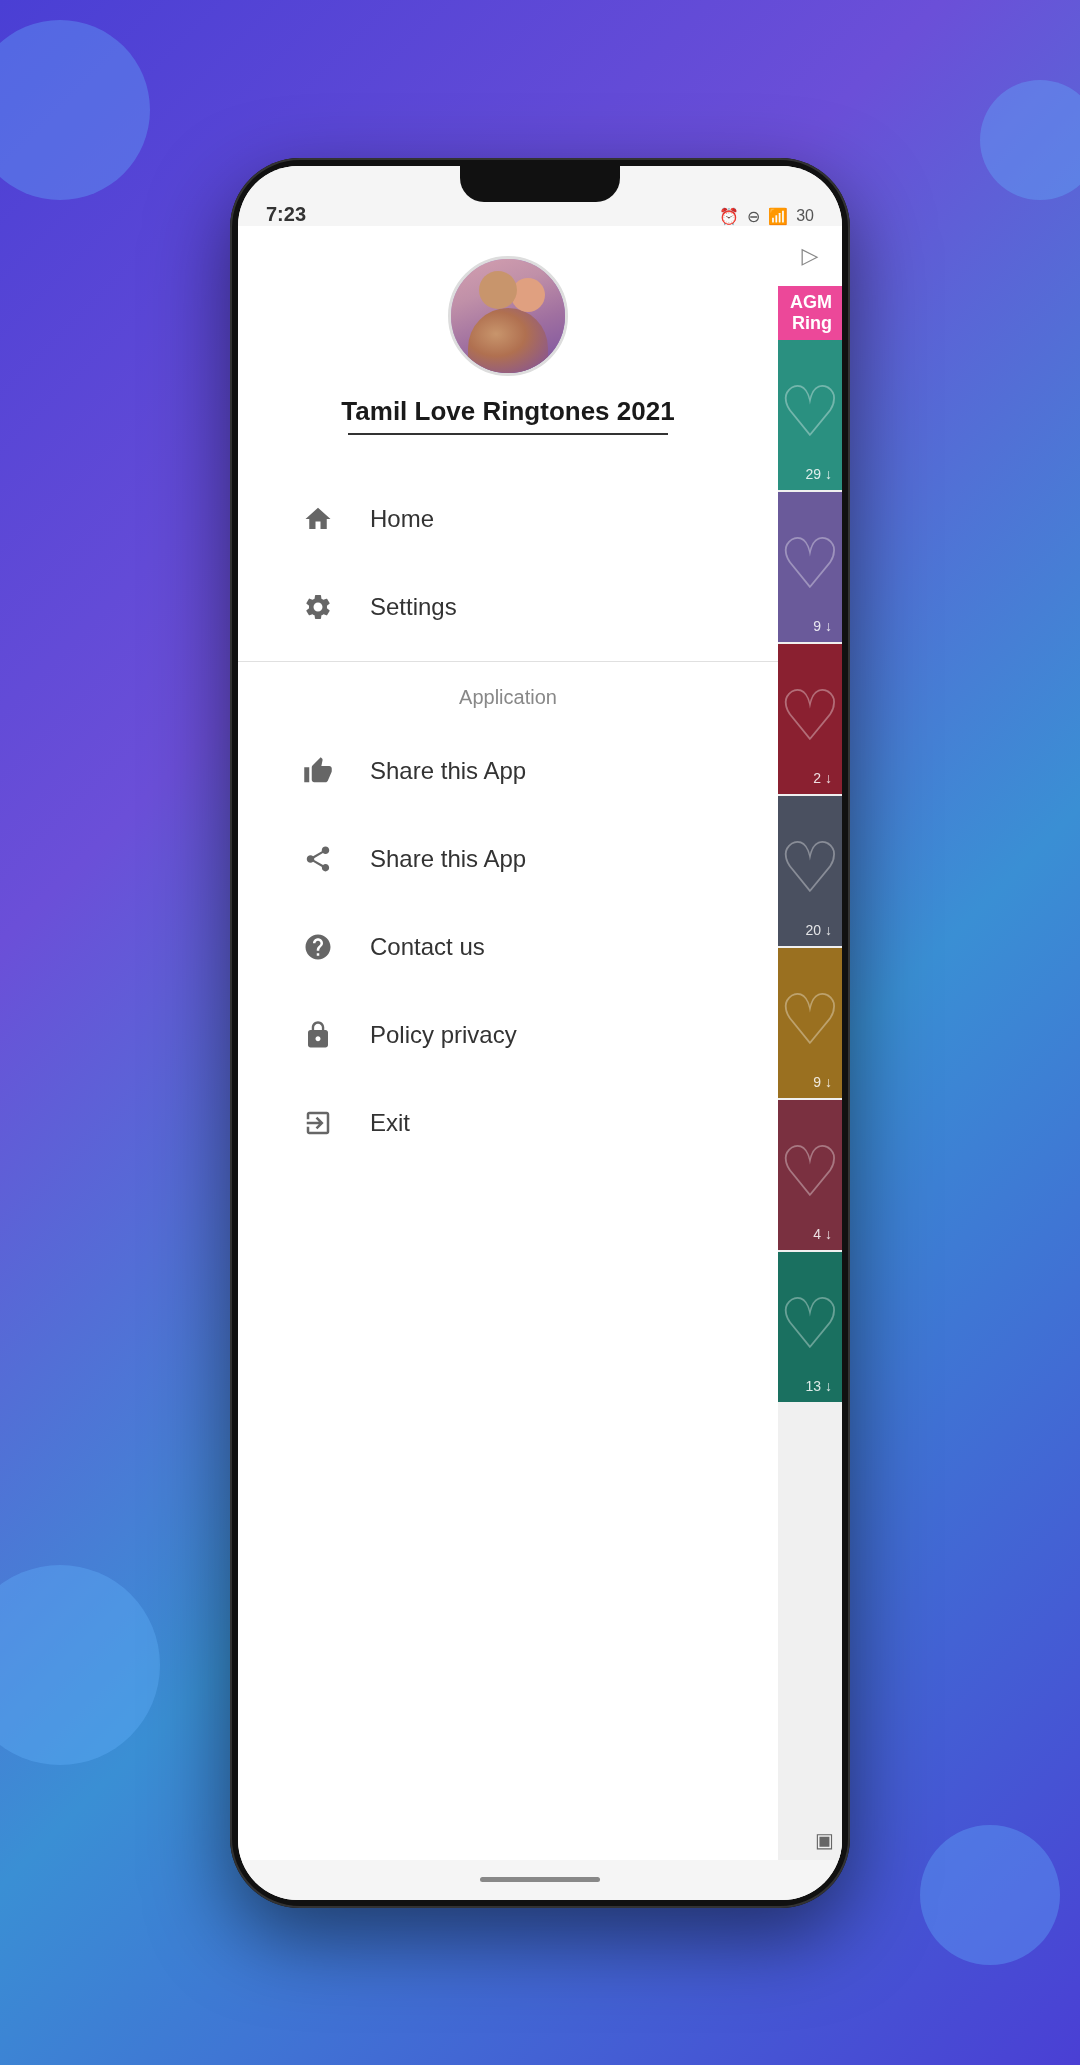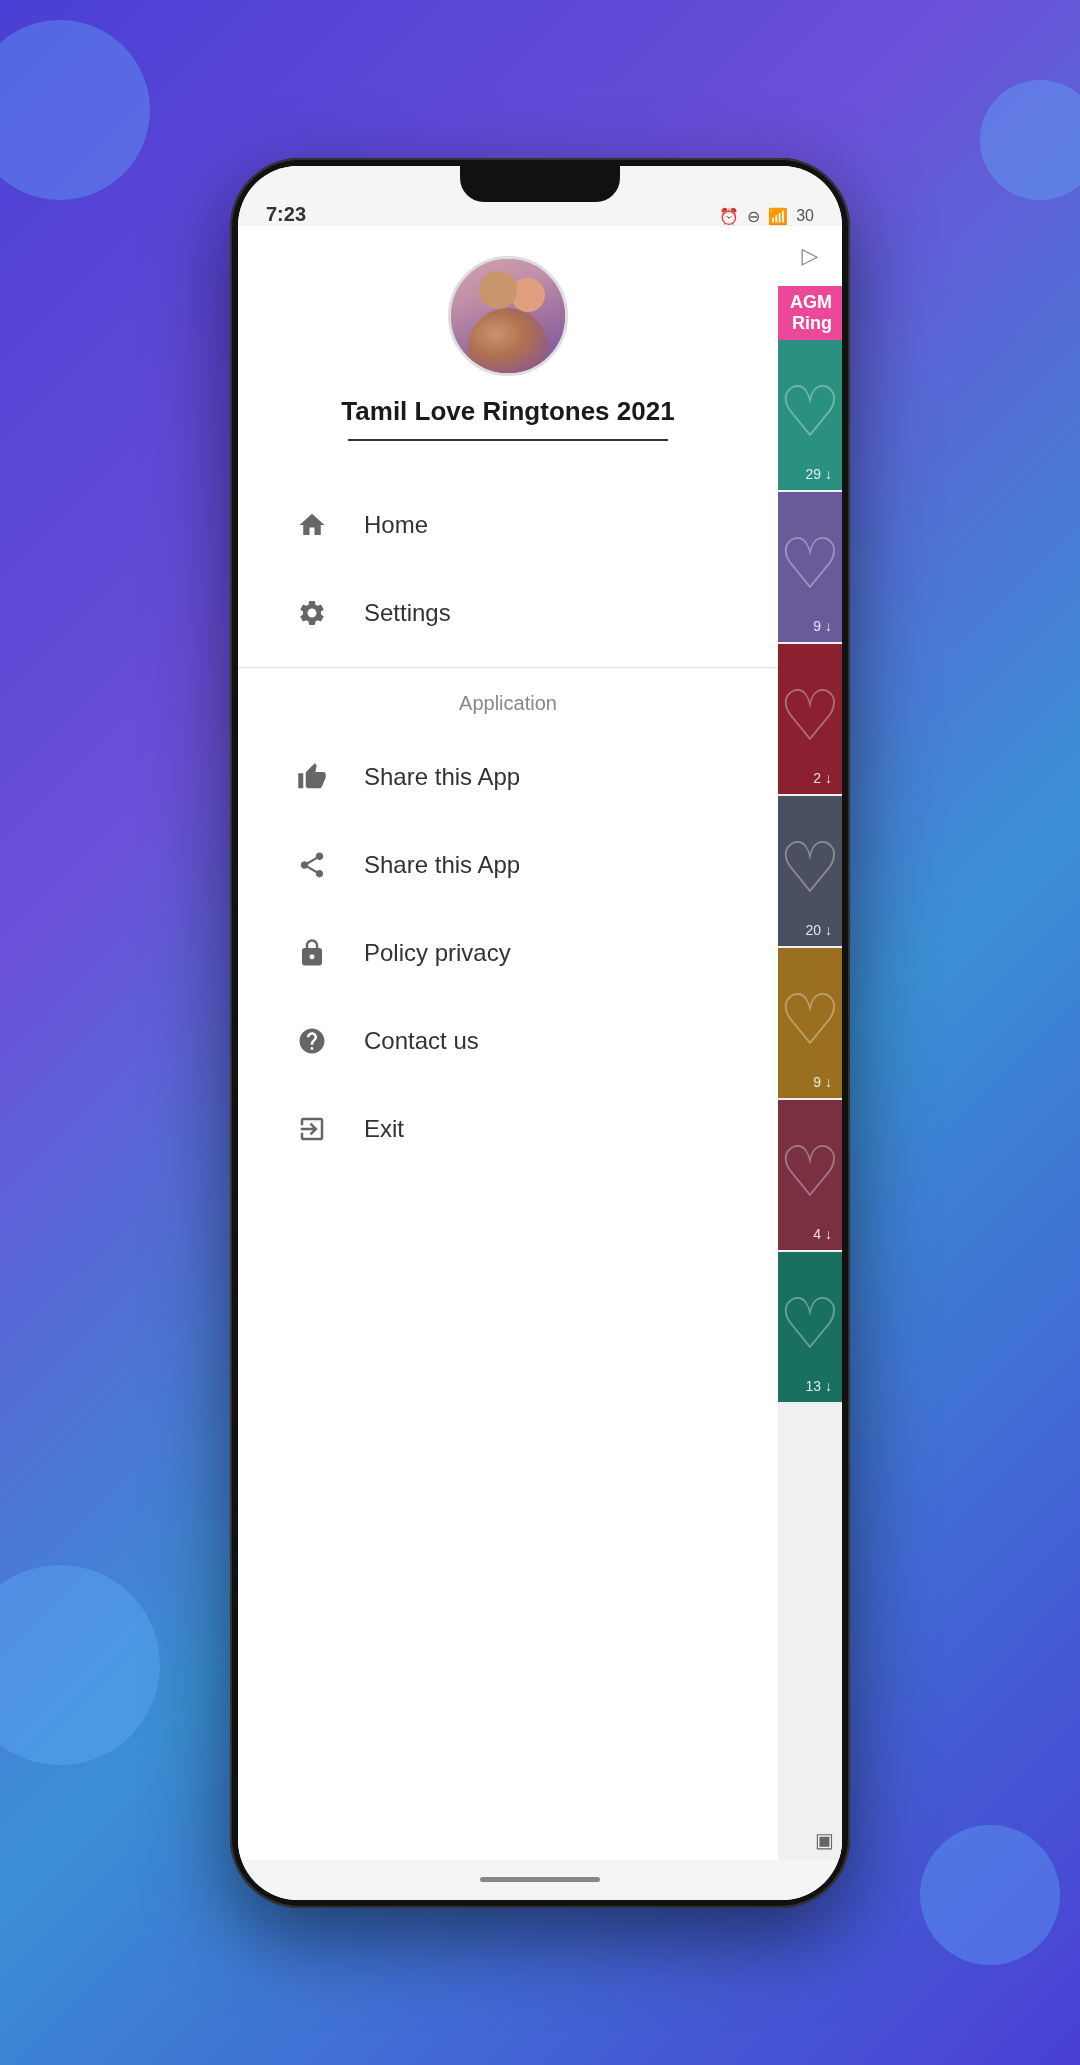--- a/index.html
+++ b/index.html
@@ -190,33 +190,33 @@
       background: #c8956c;
       border-radius: 50%;
       box-shadow: 30px 5px 0 -2px #e0a080;
     }
 
     .app-title {
       font-size: 26px;
       font-weight: 800;
       color: #1a1a1a;
       text-align: center;
-      margin-bottom: 12px;
+      margin-bottom: 6px;
     }
 
     .title-divider {
       width: 320px;
       height: 2px;
       background: #333;
       margin-bottom: 10px;
     }
 
     
     .menu-section {
-      padding: 10px 12px;
+      padding: 10px 18px;
     }
 
     .menu-item {
       display: flex;
       align-items: center;
       padding: 22px 40px;
       cursor: pointer;
       background: #fff;
       transition: background 0.2s;
     }
@@ -433,33 +433,33 @@
               <svg class="icon-svg" viewBox="0 0 24 24">
                   <path d="M18 16.08c-.76 0-1.44.3-1.96.77L8.91 12.7c.05-.23.09-.46.09-.7s-.04-.47-.09-.7l7.05-4.11c.54.5 1.25.81 2.04.81 1.66 0 3-1.34 3-3s-1.34-3-3-3-3 1.34-3 3c0 .24.04.47.09.7L8.04 9.81C7.5 9.31 6.79 9 6 9c-1.66 0-3 1.34-3 3s1.34 3 3 3c.79 0 1.5-.31 2.04-.81l7.12 4.16c-.05.21-.08.43-.08.65 0 1.61 1.31 2.92 2.92 2.92s2.92-1.31 2.92-2.92c0-1.61-1.31-2.92-2.92-2.92z"></path>
                 </svg>
             </div>
             <span class="menu-label">Share this App</span>
           </div>
 
           <div class="menu-item">
             <div class="menu-icon">
               <svg class="icon-svg" viewBox="0 0 24 24">
+                  <path d="M12 2C6.48 2 2 6.48 2 12s4.48 10 10 10 10-4.48 10-10S17.52 2 12 2zm1 17h-2v-2h2v2zm2.07-7.75l-.9.92C13.45 12.9 13 13.5 13 15h-2v-.5c0-1.1.45-2.1 1.17-2.83l1.24-1.26c.37-.36.59-.86.59-1.41 0-1.1-.9-2-2-2s-2 .9-2 2H8c0-2.21 1.79-4 4-4s4 1.79 4 4c0 .88-.36 1.68-.93 2.25z"></path>
+                </svg>
+            </div>
+            <span class="menu-label">Contact us</span>
+          </div>
+
+          <div class="menu-item">
+            <div class="menu-icon">
+              <svg class="icon-svg" viewBox="0 0 24 24">
                   <path d="M18 8h-1V6c0-2.76-2.24-5-5-5S7 3.24 7 6v2H6c-1.1 0-2 .9-2 2v10c0 1.1.9 2 2 2h12c1.1 0 2-.9 2-2V10c0-1.1-.9-2-2-2zm-6 9c-1.1 0-2-.9-2-2s.9-2 2-2 2 .9 2 2-.9 2-2 2zm3.1-9H8.9V6c0-1.71 1.39-3.1 3.1-3.1 1.71 0 3.1 1.39 3.1 3.1v2z"></path>
                 </svg>
             </div>
             <span class="menu-label">Policy privacy</span>
-          </div>
-
-          <div class="menu-item">
-            <div class="menu-icon">
-              <svg class="icon-svg" viewBox="0 0 24 24">
-                  <path d="M12 2C6.48 2 2 6.48 2 12s4.48 10 10 10 10-4.48 10-10S17.52 2 12 2zm1 17h-2v-2h2v2zm2.07-7.75l-.9.92C13.45 12.9 13 13.5 13 15h-2v-.5c0-1.1.45-2.1 1.17-2.83l1.24-1.26c.37-.36.59-.86.59-1.41 0-1.1-.9-2-2-2s-2 .9-2 2H8c0-2.21 1.79-4 4-4s4 1.79 4 4c0 .88-.36 1.68-.93 2.25z"></path>
-                </svg>
-            </div>
-            <span class="menu-label">Contact us</span>
           </div>
 
           <div class="menu-item">
             <div class="menu-icon">
               <svg class="icon-svg" viewBox="0 0 24 24">
                   <path d="M10.09 15.59L11.5 17l5-5-5-5-1.41 1.41L12.67 11H3v2h9.67l-2.58 2.59zM19 3H5c-1.11 0-2 .9-2 2v4h2V5h14v14H5v-4H3v4c0 1.1.89 2 2 2h14c1.1 0 2-.9 2-2V5c0-1.1-.9-2-2-2z"></path>
                 </svg>
             </div>
             <span class="menu-label">Exit</span>
           </div>

